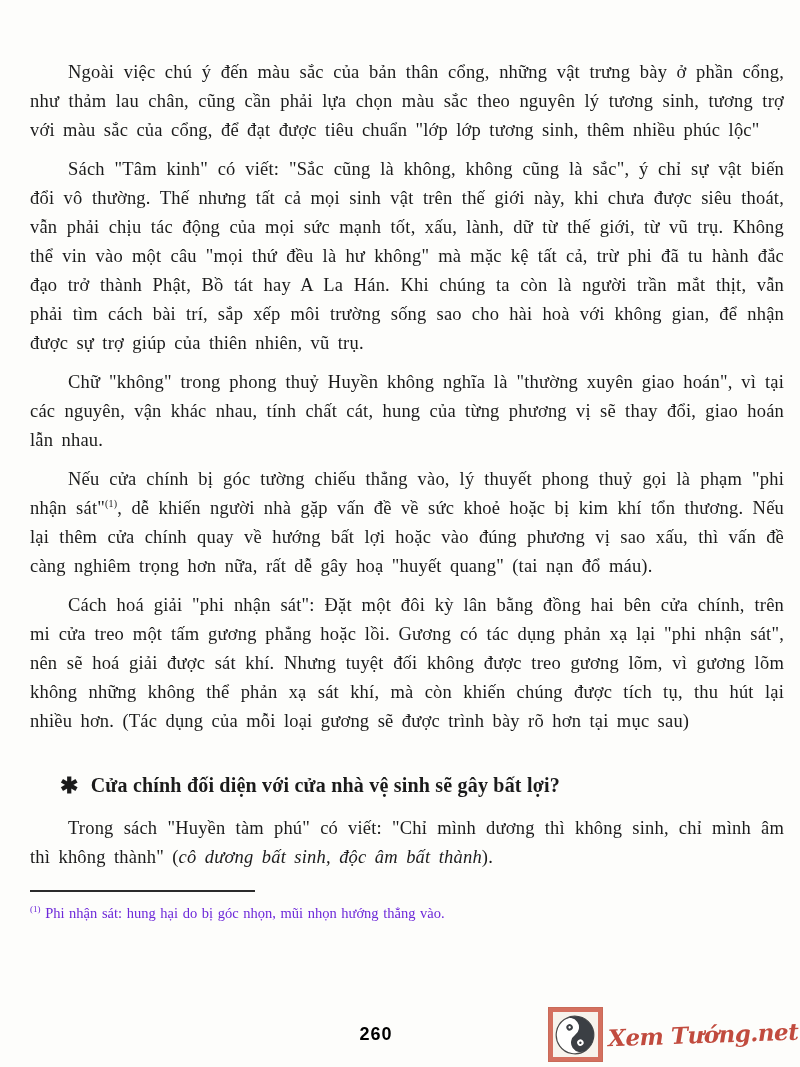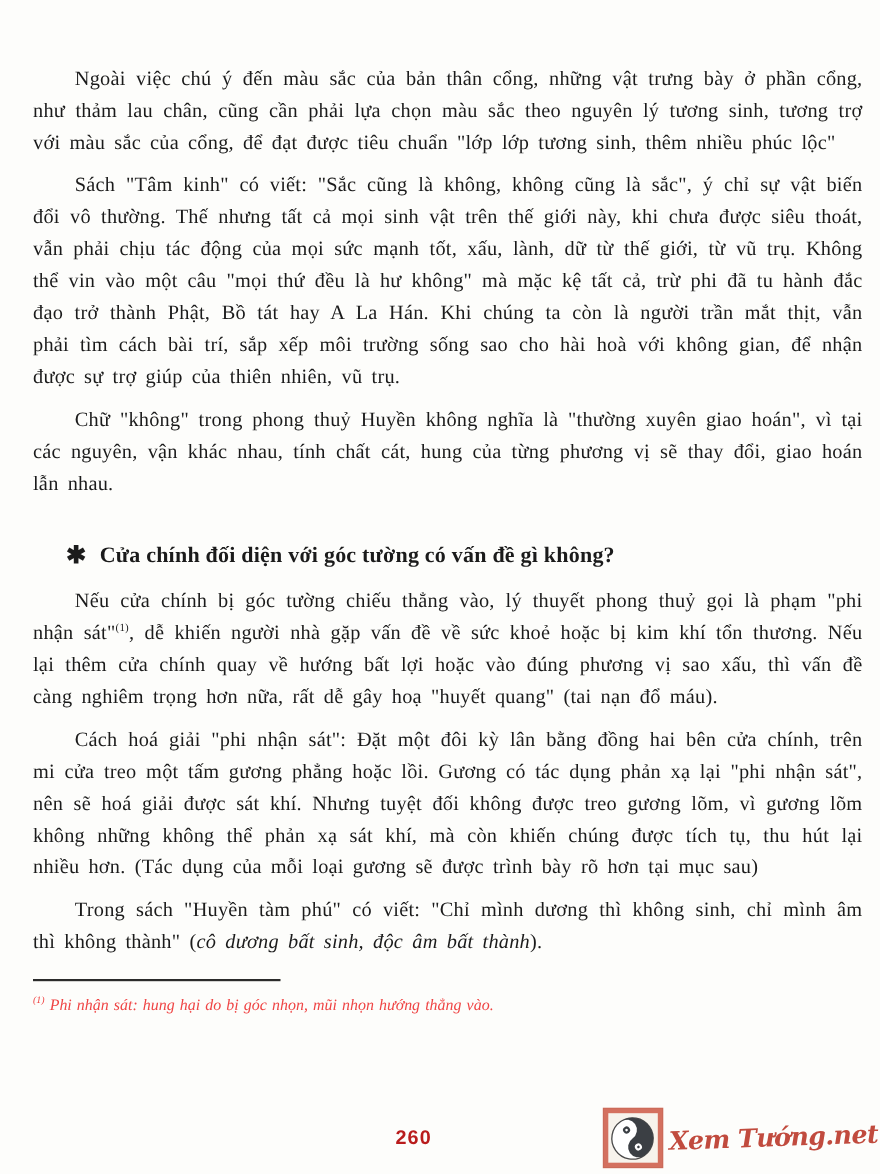--- a/index.html
+++ b/index.html
@@ -50,38 +50,37 @@
   .footnote-rule {
     width: 225px;
     border: none;
     border-top: 2px solid #2b2b2b;
     margin: 18px 0 7px 0;
   }
   p.footnote {
     font-size: 14.5px;
     line-height: 20px;
     margin: 0;
-    color: #ef4444;
+    color: #6d28d9;
     word-spacing: 1px;
-    font-style: italic;
   }
   p.footnote sup {
     font-size: 9px;
   }
   .page-number {
     position: absolute;
     left: 0;
     width: 94%;
     bottom: 22px;
     text-align: center;
     font-family: "Liberation Sans", sans-serif;
     font-weight: bold;
     font-size: 18px;
     letter-spacing: 1px;
-    color: #b91c1c;
+    color: #000000;
   }
   .watermark {
     position: absolute;
     right: 2px;
     bottom: 5px;
     display: flex;
     align-items: center;
     gap: 5px;
   }
   .wm-box {
@@ -117,26 +116,26 @@
 <body>
 
 <div class="content">
 
   <p class="body">Ngoài việc chú ý đến màu sắc của bản thân cổng, những vật trưng bày ở phần cổng, như thảm lau chân, cũng cần phải lựa chọn màu sắc theo nguyên lý tương sinh, tương trợ với màu sắc của cổng, để đạt được tiêu chuẩn "lớp lớp tương sinh, thêm nhiều phúc lộc"</p>
 
   <p class="body"><span>Sách "</span><span class="italic">Tâm kinh</span><span>" có viết: "Sắc cũng là không, không cũng là sắc", ý chỉ sự vật biến đổi vô thường. Thế nhưng tất cả mọi sinh vật trên thế giới này, khi chưa được siêu thoát, vẫn phải chịu tác động của mọi sức mạnh tốt, xấu, lành, dữ từ thế giới, từ vũ trụ. Không thể vin vào một câu "mọi thứ đều là hư không" mà mặc kệ tất cả, trừ phi đã tu hành đắc đạo trở thành Phật, Bồ tát hay A La Hán. Khi chúng ta còn là người trần mắt thịt, vẫn phải tìm cách bài trí, sắp xếp môi trường sống sao cho hài hoà với không gian, để nhận được sự trợ giúp của thiên nhiên, vũ trụ.</span></p>
 
   <p class="body">Chữ "không" trong phong thuỷ Huyền không nghĩa là "thường xuyên giao hoán", vì tại các nguyên, vận khác nhau, tính chất cát, hung của từng phương vị sẽ thay đổi, giao hoán lẫn nhau.</p>
 
-  <h2 class="question"><span class="star">✱</span><span>Cửa chính đối diện với góc tường có vấn đề gì không?</span></h2>
 
   <p class="body"><span>Nếu cửa chính bị góc tường chiếu thẳng vào, lý thuyết phong thuỷ gọi là phạm "phi nhận sát"</span><sup class="fn-ref">(1)</sup><span>, dễ khiến người nhà gặp vấn đề về sức khoẻ hoặc bị kim khí tổn thương. Nếu lại thêm cửa chính quay về hướng bất lợi hoặc vào đúng phương vị sao xấu, thì vấn đề càng nghiêm trọng hơn nữa, rất dễ gây hoạ "huyết quang" (tai nạn đổ máu).</span></p>
 
   <p class="body">Cách hoá giải "phi nhận sát": Đặt một đôi kỳ lân bằng đồng hai bên cửa chính, trên mi cửa treo một tấm gương phẳng hoặc lồi. Gương có tác dụng phản xạ lại "phi nhận sát", nên sẽ hoá giải được sát khí. Nhưng tuyệt đối không được treo gương lõm, vì gương lõm không những không thể phản xạ sát khí, mà còn khiến chúng được tích tụ, thu hút lại nhiều hơn. (Tác dụng của mỗi loại gương sẽ được trình bày rõ hơn tại mục sau)</p>
 
+  <h2 class="question"><span class="star">✱</span><span>Cửa chính đối diện với cửa nhà vệ sinh sẽ gây bất lợi?</span></h2>
 
   <p class="body"><span>Trong sách "</span><span class="italic">Huyền tàm phú</span><span>" có viết: "Chỉ mình dương thì không sinh, chỉ mình âm thì không thành" (</span><span class="bold-italic">cô dương bất sinh, độc âm bất thành</span><span>).</span></p>
 
 
   <hr class="footnote-rule">
 
   <p class="footnote"><sup>(1)</sup> <span>Phi nhận sát: hung hại do bị góc nhọn, mũi nhọn hướng thẳng vào.</span></p>
 
 </div>
 

